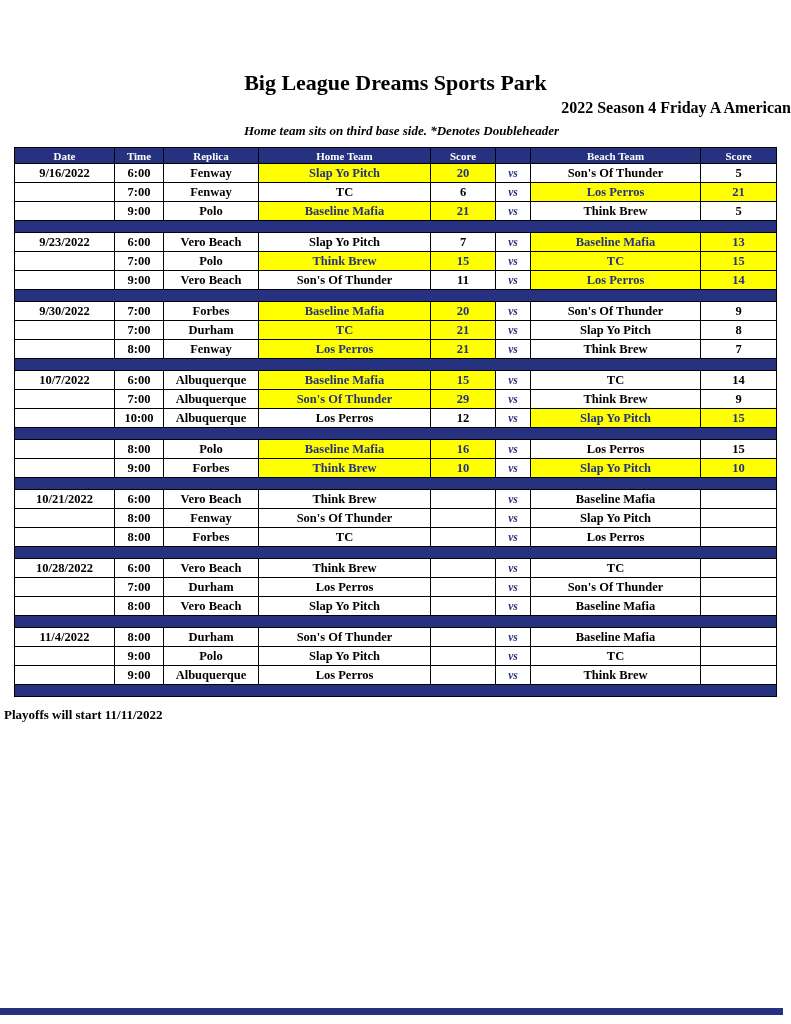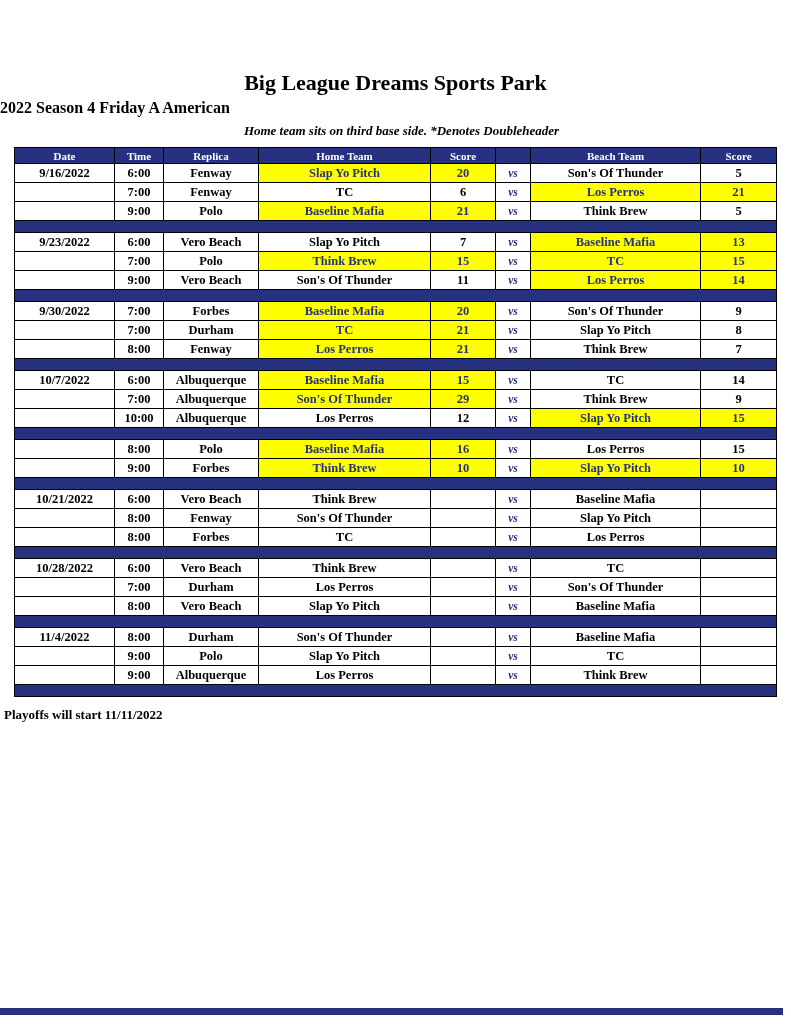--- a/index.html
+++ b/index.html
@@ -13,21 +13,21 @@
   }
   .title {
     margin: 70px 0 0 0;
     text-align: center;
     font-size: 22px;
     font-weight: bold;
     color: #000;
   }
   .subtitle {
     margin: 3px 0 0 0;
-    text-align: left;
+    text-align: right;
     font-size: 16px;
     font-weight: bold;
     color: #000;
   }
   .note {
     margin: 6px 0 0 12px;
     text-align: center;
     font-size: 13px;
     font-weight: bold;
     font-style: italic;

